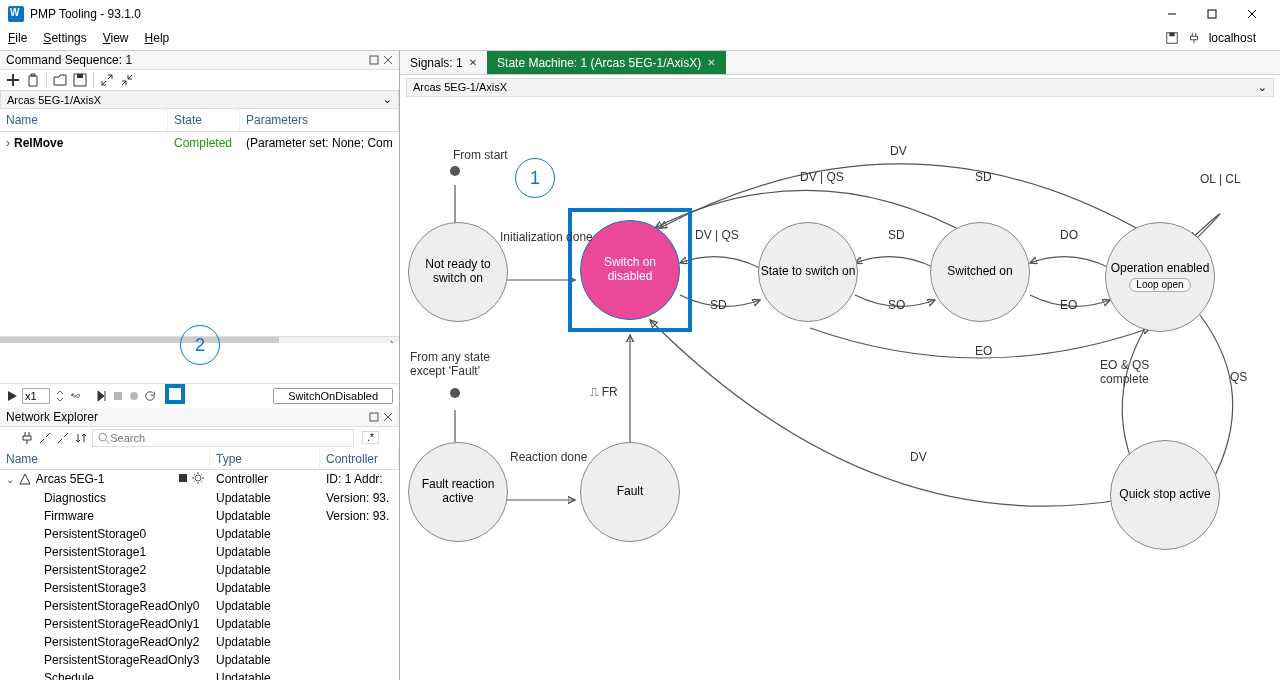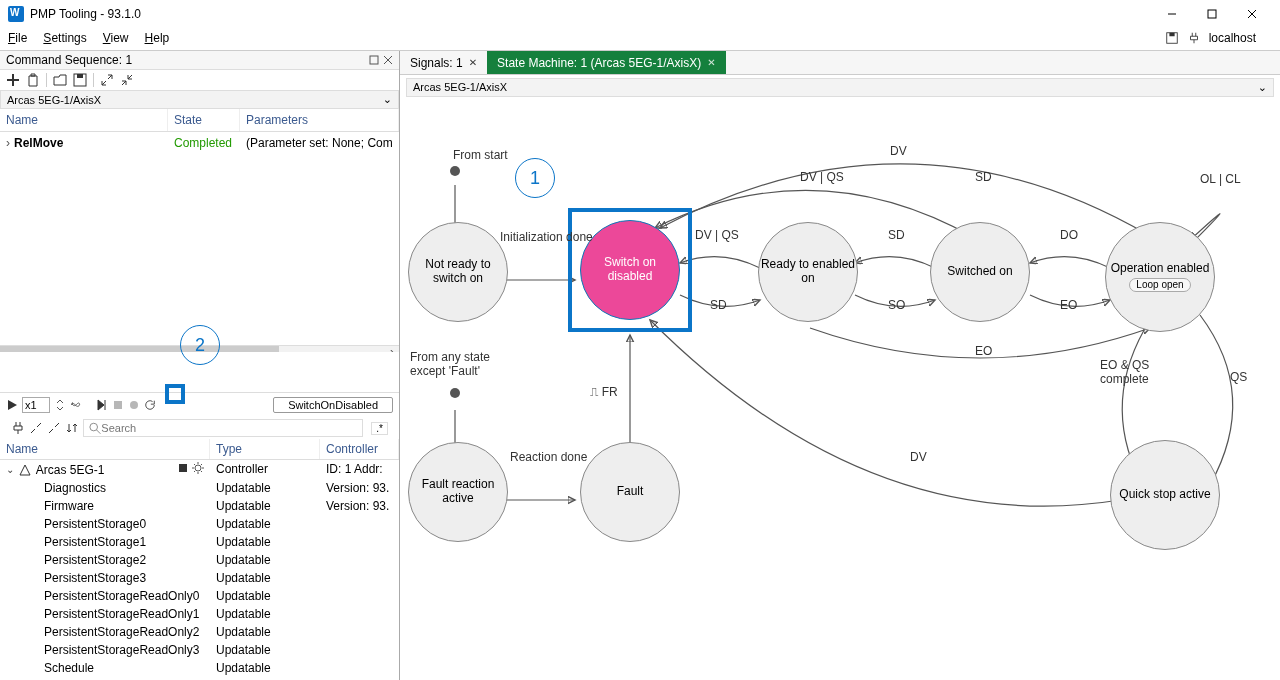--- a/index.html
+++ b/index.html
@@ -50,21 +50,21 @@
 .cs-body { flex: 1; overflow: hidden; display:flex; flex-direction:column; }
 .cs-scroll { height: 7px; background:#f2f2f2; position:relative; border-top:1px solid #ddd;}
 .cs-scroll .thumb { position:absolute; left:0; top:0; width:70%; height:100%; background:#ccc;}
 .cs-scroll .arr { position:absolute; top:-1px; width:14px; text-align:center; color:#555;}
 .cs-control { padding: 4px 6px; display: flex; align-items: center; gap: 4px; border-top:1px solid #ddd;margin-top:40px; }
 .cs-control input.num { width: 28px; border: 1px solid #aaa; padding:1px 2px; font-size:11px;}
 .cs-control svg { width:12px; height:12px; }
 .state-badge { margin-left: auto; border: 1px solid #999; padding: 1px 14px; font-size: 11px; border-radius:2px; }
 
 
-.ne-toolbar { display:flex; align-items:center; gap:4px; padding:2px 11px; }
+.ne-toolbar { display:flex; align-items:center; gap:4px; padding:2px 20px; }
 .ne-toolbar svg { width:14px; height:14px;}
 .ne-toolbar .search { flex:1; display:flex; align-items:center; border:1px solid #ddd; padding:1px 4px; }
 .ne-toolbar .search input { border:none; outline:none; font-size:11px; width:100%; color:#888;}
 .ne-toolbar .hint { border:1px solid #ddd; padding:0 4px; font-size:10px; margin-left:4px;}
 .ne-grid-head { display:flex; color:#3b5a8f; border-bottom:1px solid #ddd; }
 .ne-grid-head > div { padding:3px 6px; border-right:1px solid #eee; }
 .ne-c1 { width: 210px; }
 .ne-c2 { width: 110px; }
 .ne-c3 { flex:1; white-space:nowrap; overflow:hidden; }
 .ne-rows { overflow:hidden; flex:1;}
@@ -221,20 +221,31 @@
         </svg>
       <svg viewBox="0 0 12 12" style="opacity:.35">
           <circle cx="6" cy="6" r="4" fill="#333"></circle>
         </svg>
       <svg viewBox="0 0 14 14">
           <path d="M12 7a5 5 0 1 1-2-4M12 2v4h-4" fill="none" stroke="#333"></path>
         </svg>
       <span class="state-badge">SwitchOnDisabled</span>
     </div>
 
+    <div class="panel-header">
+      <span>Network Explorer</span>
+      <div class="ph-actions">
+        <svg viewBox="0 0 10 10">
+            <rect x="1" y="1" width="8" height="8" fill="none" stroke="#555"></rect>
+          </svg>
+        <svg viewBox="0 0 10 10">
+            <path d="M1 1l8 8M9 1l-8 8" stroke="#555"></path>
+          </svg>
+      </div>
+    </div>
     <div class="ne-toolbar">
       <svg viewBox="0 0 14 14">
           <path d="M5 1v4M9 1v4M3 5h8v4H3zM7 9v4" stroke="#333" fill="none"></path>
         </svg>
       <svg viewBox="0 0 14 14">
           <path d="M2 12l4-4M12 2l-4 4" stroke="#333"></path>
         </svg>
       <svg viewBox="0 0 14 14">
           <path d="M6 8l-4 4M8 6l4-4" stroke="#333"></path>
         </svg>
@@ -395,21 +406,21 @@
       <div class="node" style="left:8px; top:122px; width:100px; height:100px;">
           <span>Not ready to switch on</span>
         </div>
 
       <div class="hl" style="left:168px; top:108px; width:124px; height:124px;"></div>
       <div class="node active" style="left:180px; top:120px; width:100px; height:100px;">
           <span>Switch on disabled</span>
         </div>
 
       <div class="node" style="left:358px; top:122px; width:100px; height:100px;">
-          <span>Ready to enabled on</span>
+          <span>State to switch on</span>
         </div>
       <div class="node" style="left:530px; top:122px; width:100px; height:100px;">
           <span>Switched on</span>
         </div>
       <div class="node" style="left:705px; top:122px; width:110px; height:110px;">
           <span>Operation enabled</span>
           <span class="sub">Loop open</span>
         </div>
 
       <div class="lbl" style="left:10px; top:250px; width:110px;">From any state except 'Fault'</div>

